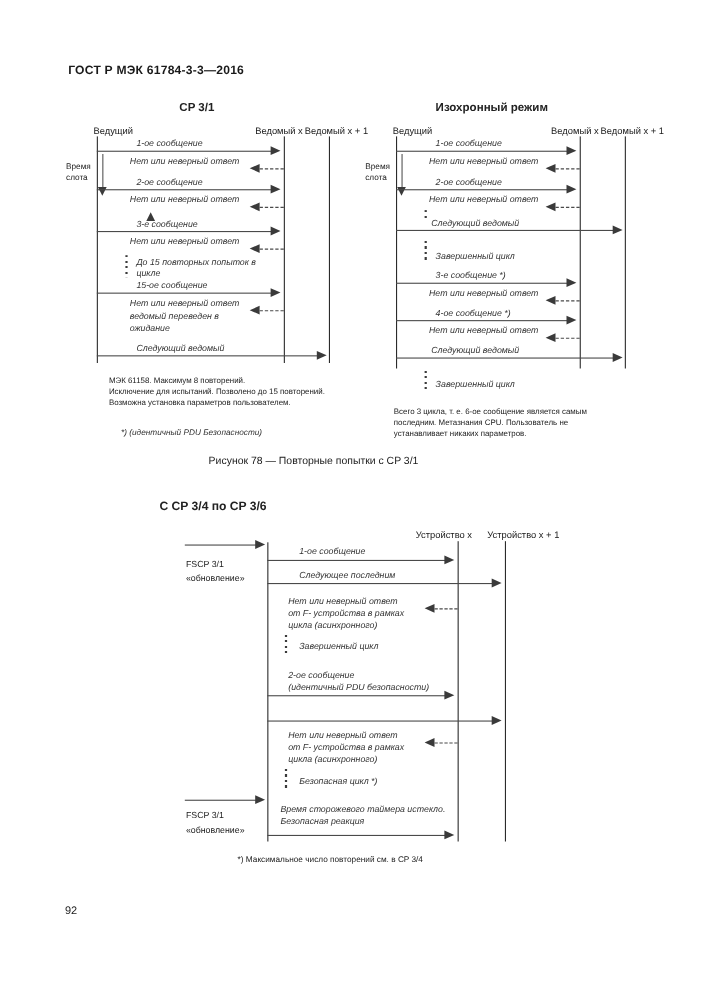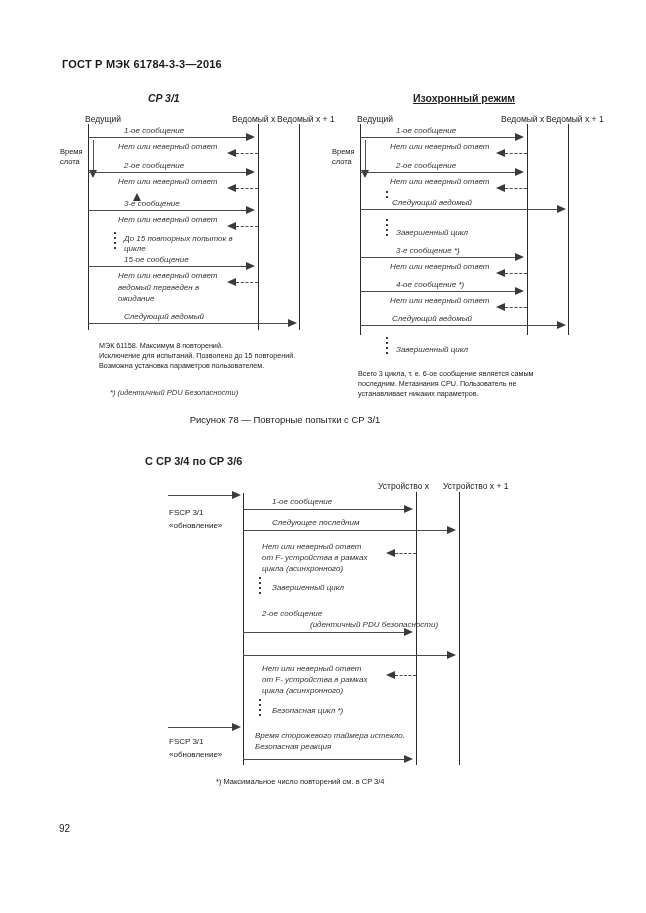--- a/index.html
+++ b/index.html
@@ -44,21 +44,21 @@
   .vdots{position:absolute;width:2px;background:repeating-linear-gradient(
       to bottom,#3a3a3a 0 2px,transparent 2px 5px);}
 </style>
 </head>
 <body>
 
 <div class="page">
 
   <div class="doc-header">ГОСТ Р МЭК 61784-3-3—2016</div>
 
-  <div class="diag-title" style="left:148px;top:92px;font-style:italic;">CP 3/1</div>
+  <div class="diag-title" style="left:163px;top:92px;">CP 3/1</div>
 
   <div class="t" style="left:85px;top:114px;font-size:8.5px;">Ведущий</div>
   <div class="t" style="left:232px;top:114px;font-size:8.5px;">Ведомый x</div>
   <div class="t" style="left:277px;top:114px;font-size:8.5px;">Ведомый x + 1</div>
 
   <div class="vline thick" style="left:88px;top:124px;height:206px;"></div>
   <div class="vline thick" style="left:258px;top:124px;height:206px;"></div>
   <div class="vline thick" style="left:299px;top:124px;height:206px;"></div>
 
   <div class="t" style="left:60px;top:147px;font-size:7.5px;">Время</div>
@@ -108,21 +108,21 @@
 
   <div class="t ti" style="left:124px;top:312px;">Следующий ведомый</div>
   <div class="hline" style="left:88px;top:323px;width:203px;"></div>
   <div class="ah right" style="left:288px;top:319px;"></div>
 
   <div class="t" style="left:99px;top:341px;font-size:7.2px;">МЭК 61158. Максимум 8 повторений.</div>
   <div class="t" style="left:99px;top:351px;font-size:7.2px;">Исключение для испытаний. Позволено до 15 повторений.</div>
   <div class="t" style="left:99px;top:361px;font-size:7.2px;">Возможна установка параметров пользователем.</div>
   <div class="t ti" style="left:110px;top:388px;font-size:7.5px;">*) (идентичный PDU Безопасности)</div>
 
-  <div class="diag-title" style="left:413px;top:92px;text-decoration:underline;">Изохронный режим</div>
+  <div class="diag-title" style="left:396px;top:92px;">Изохронный режим</div>
 
   <div class="t" style="left:357px;top:114px;font-size:8.5px;">Ведущий</div>
   <div class="t" style="left:501px;top:114px;font-size:8.5px;">Ведомый x</div>
   <div class="t" style="left:546px;top:114px;font-size:8.5px;">Ведомый x + 1</div>
 
   <div class="vline thick" style="left:360px;top:124px;height:211px;"></div>
   <div class="vline thick" style="left:527px;top:124px;height:211px;"></div>
   <div class="vline thick" style="left:568px;top:124px;height:211px;"></div>
 
   <div class="t" style="left:332px;top:147px;font-size:7.5px;">Время</div>
@@ -209,21 +209,21 @@
   <div class="t ti" style="left:262px;top:542px;">Нет или неверный ответ</div>
   <div class="t ti" style="left:262px;top:553px;">от F- устройства в рамках</div>
   <div class="t ti" style="left:262px;top:564px;">цикла (асинхронного)</div>
   <div class="hline dash" style="left:395px;top:553px;width:21px;"></div>
   <div class="ah left" style="left:386px;top:549px;"></div>
 
   <div class="vdots" style="left:259px;top:577px;height:20px;"></div>
   <div class="t ti" style="left:272px;top:583px;">Завершенный цикл</div>
 
   <div class="t ti" style="left:262px;top:609px;">2-ое сообщение</div>
-  <div class="t ti" style="left:262px;top:620px;margin-left:48px;">(идентичный PDU безопасности)</div>
+  <div class="t ti" style="left:262px;top:620px;">(идентичный PDU безопасности)</div>
   <div class="hline" style="left:243px;top:632px;width:165px;"></div>
   <div class="ah right" style="left:404px;top:628px;"></div>
 
   <div class="hline" style="left:243px;top:655px;width:208px;"></div>
   <div class="ah right" style="left:447px;top:651px;"></div>
 
   <div class="t ti" style="left:262px;top:664px;">Нет или неверный ответ</div>
   <div class="t ti" style="left:262px;top:675px;">от F- устройства в рамках</div>
   <div class="t ti" style="left:262px;top:686px;">цикла (асинхронного)</div>
   <div class="hline dash" style="left:395px;top:675px;width:21px;"></div>

